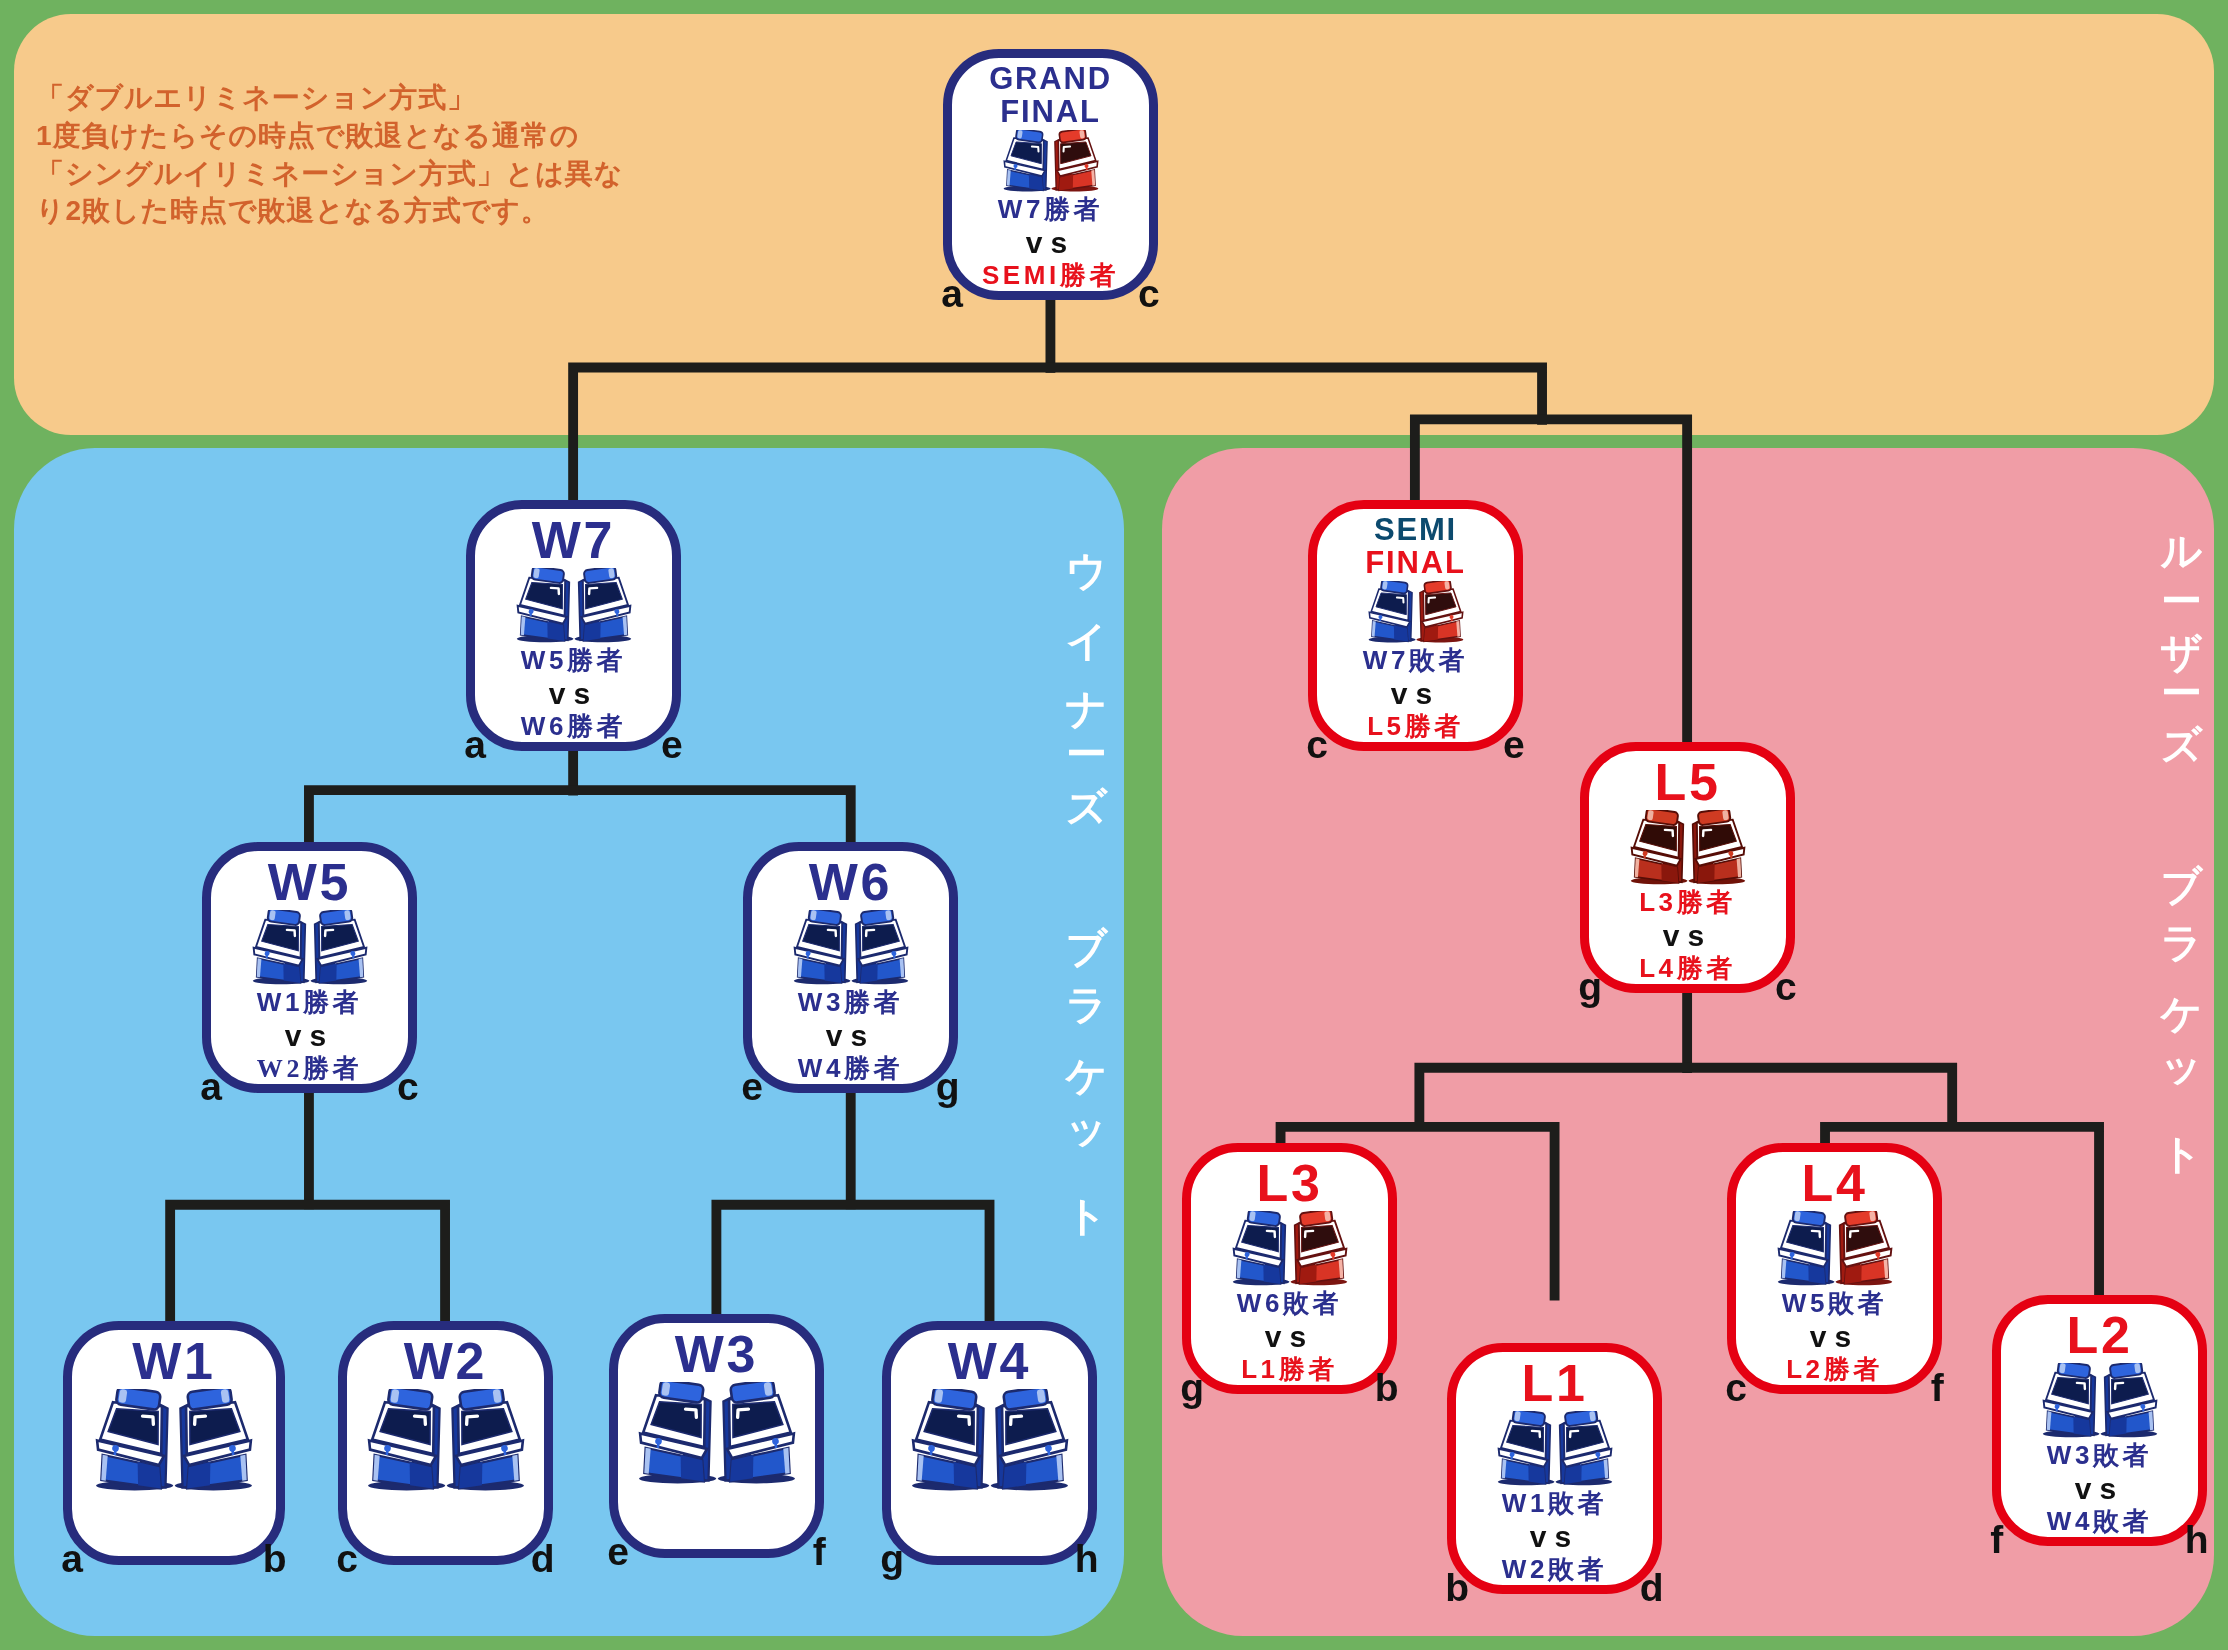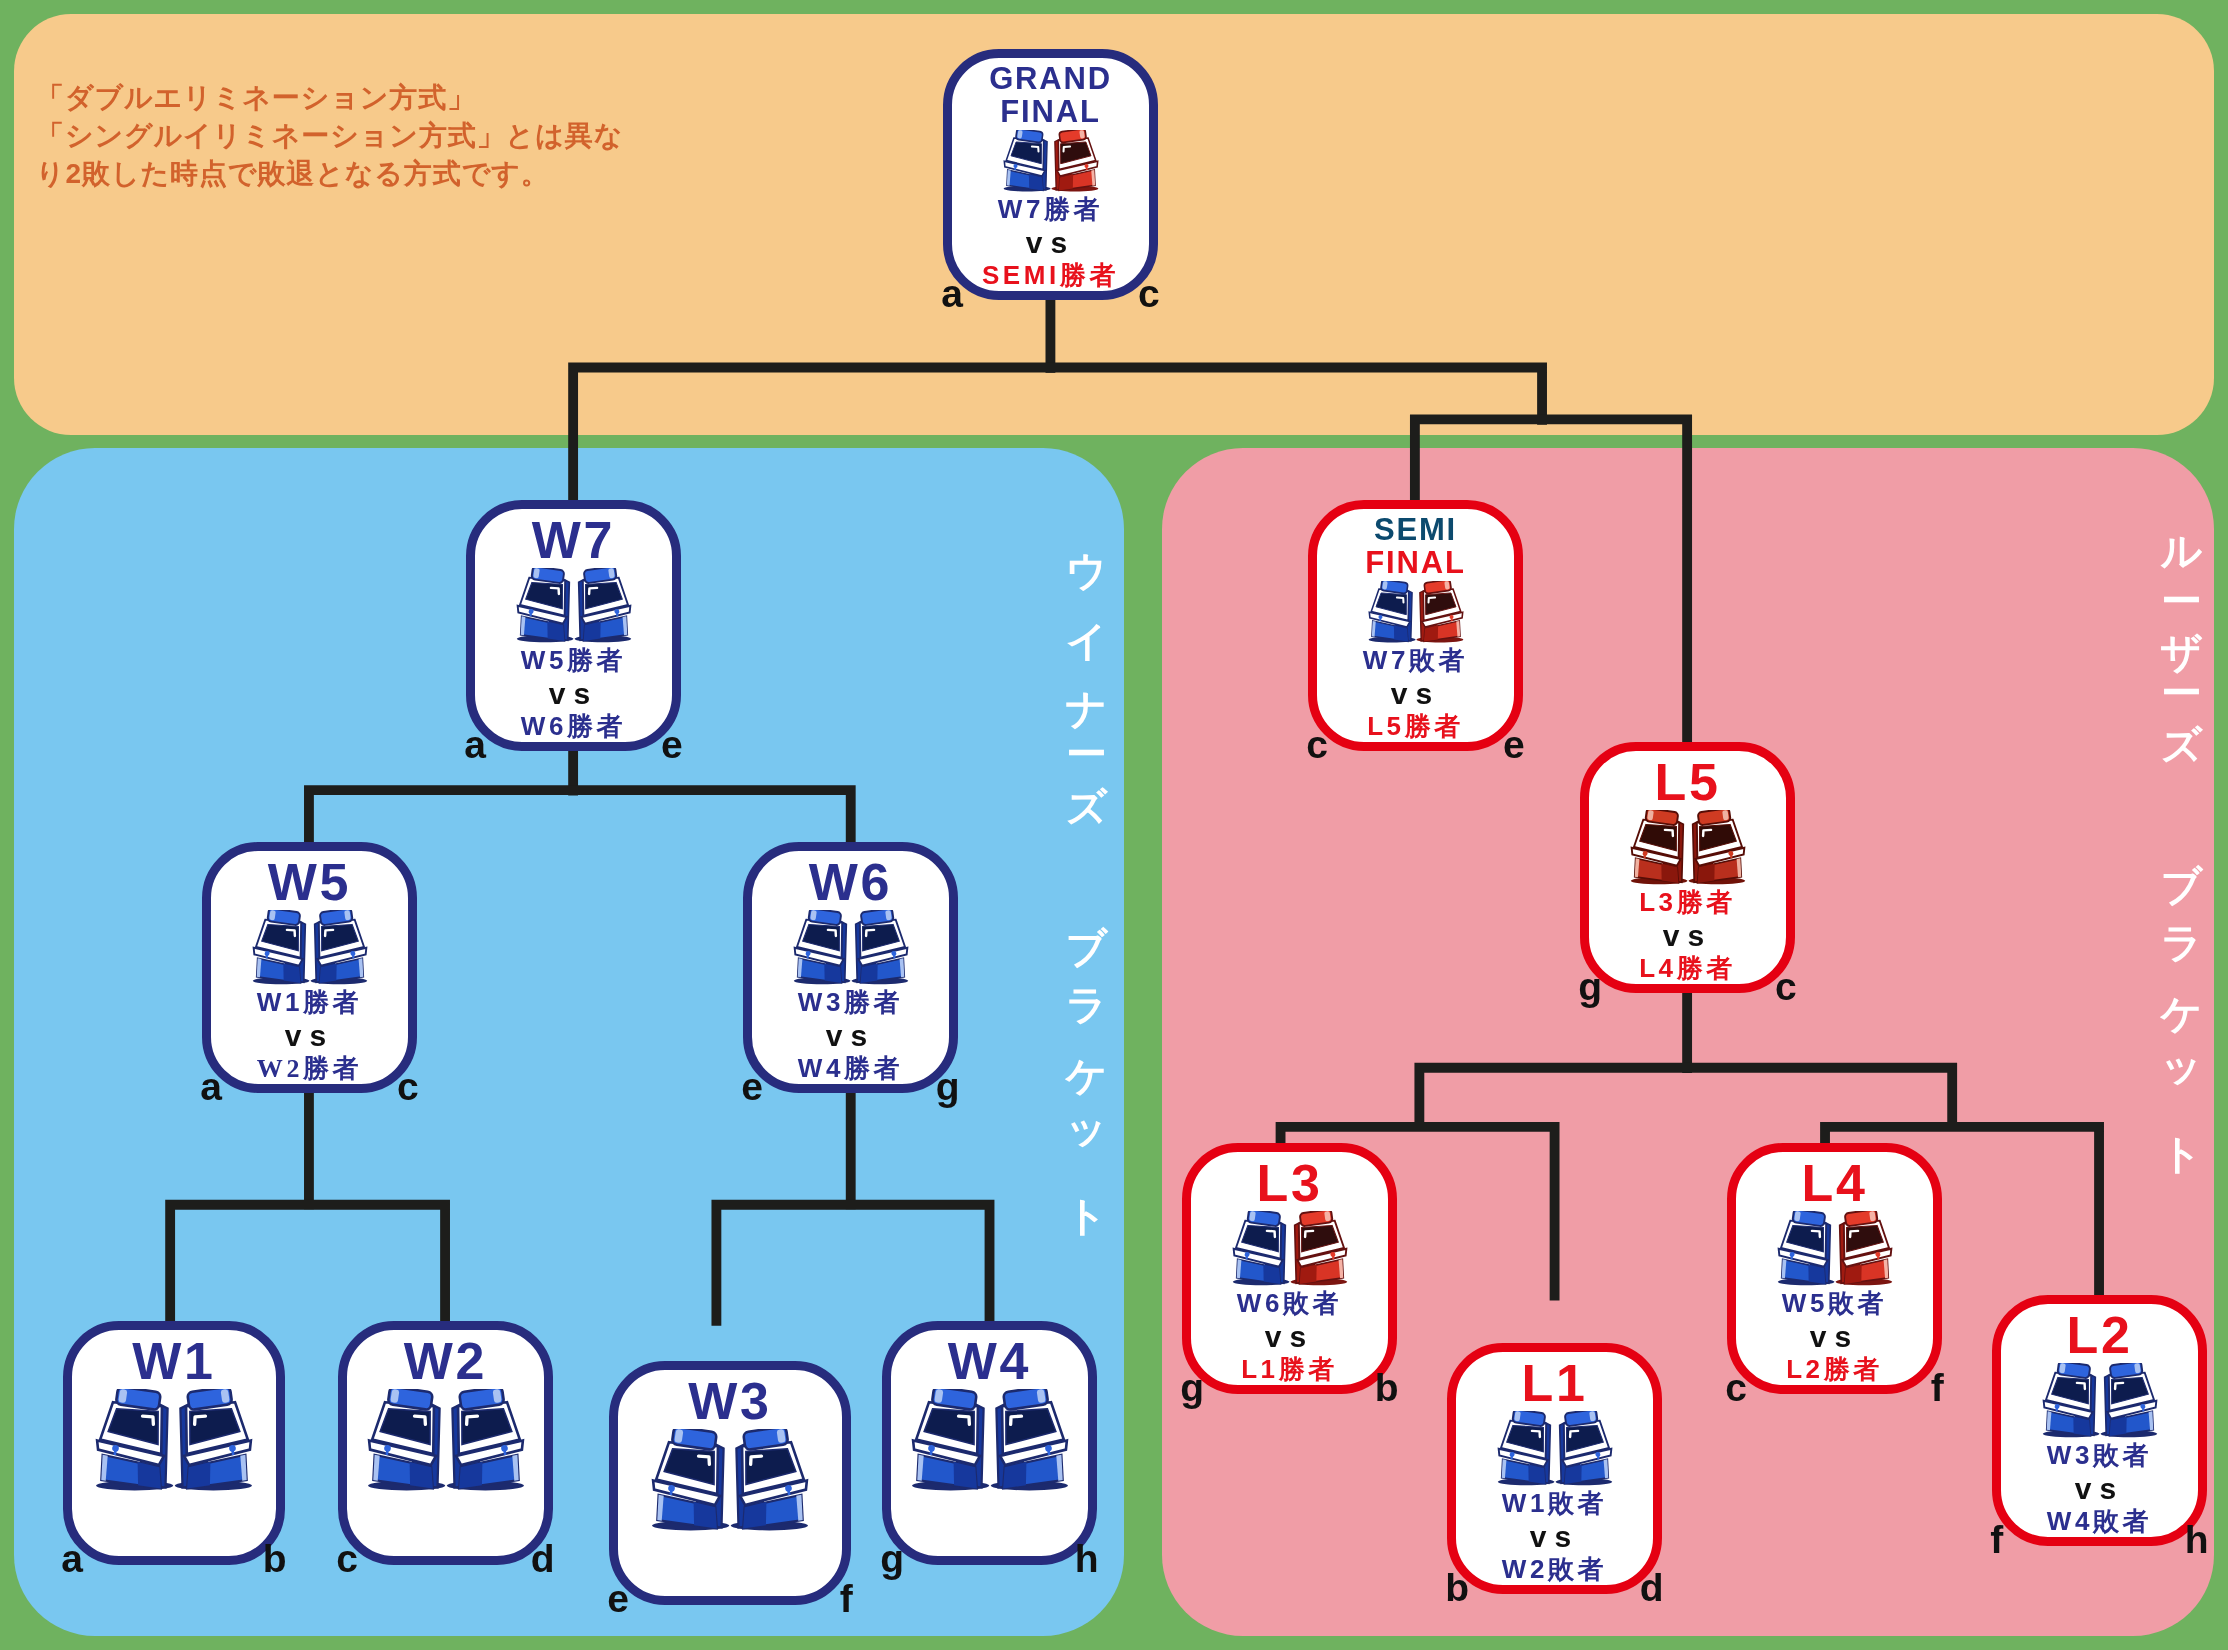--- a/index.html
+++ b/index.html
@@ -58,20 +58,21 @@
 </head>
 <body style="background: rgb(111, 178, 95);">
 
 <div class="stage">
   <div class="panel orange" style="background: rgb(247, 202, 139);"></div>
   <div class="panel blue" style="background: rgb(121, 199, 240);"></div>
   <div class="panel pink" style="background: rgb(240, 157, 166);"></div>
 
   <div class="intro" style="color: rgb(210, 98, 44);">
     <div>「ダブルエリミネーション方式」</div>
+    <div>1度負けたらその時点で敗退となる通常の</div>
     <div>「シングルイリミネーション方式」とは異な</div>
     <div>り2敗した時点で敗退となる方式です。</div>
   </div>
 
   <svg class="connectors" width="2228" height="1651" viewBox="0 0 2488 1843">
       <polyline points="1173,328 1173,416" fill="none" stroke="#1d1d1b" stroke-width="11"></polyline>
       <polyline points="640,562 640,410 1722,410 1722,474" fill="none" stroke="#1d1d1b" stroke-width="11"></polyline>
       <polyline points="1580,564 1580,468 1884,468 1884,834" fill="none" stroke="#1d1d1b" stroke-width="11"></polyline>
       <polyline points="640,834 640,888" fill="none" stroke="#1d1d1b" stroke-width="11"></polyline>
       <polyline points="345,946 345,882 950,882 950,946" fill="none" stroke="#1d1d1b" stroke-width="11"></polyline>
@@ -623,21 +624,21 @@
       <rect x="24.5" y="88" width="3.5" height="6" fill="#2e64dd"></rect>
       <polygon points="10,96 88,102 94,130 13,130" fill="#2257cb" stroke="#1c2a6e" stroke-width="3"></polygon>
       <polygon points="58,99 88,102 94,130 63,130" fill="#16389d"></polygon>
       <polygon points="10,96 17,96.5 19,130 13,130" fill="#a9c2f2"></polygon>
     </g>
           </g>
         </svg>
         <span class="corner l" style="color: rgb(17, 17, 17);">c</span>
         <span class="corner r" style="color: rgb(17, 17, 17);">d</span>
       </div>
-      <div class="node" style="left: 609px; top: 1361px; width: 242px; height: 244px; border-color: rgb(39, 44, 125);">
+      <div class="node" style="left: 609px; top: 1314px; width: 215px; height: 244px; border-color: rgb(39, 44, 125);">
         <div class="title-line" style="color: rgb(43, 47, 142);">W3</div>
         <svg class="cabs" viewBox="0 0 230 140">
           <g>
     <ellipse cx="62" cy="130" rx="52" ry="6.5" fill="#1c2a6e"></ellipse>
     <g transform="translate(12,0) rotate(8 62 70)">
       <polygon points="64,14 88,22 100,128 62,128" fill="#16389d" stroke="#1c2a6e" stroke-width="3"></polygon>
       <polygon points="14,24 80,20 88,84 4,76" fill="#ffffff" stroke="#1c2a6e" stroke-width="3.5"></polygon>
       <rect x="18" y="2" width="58" height="24" rx="7" fill="#2e64dd" stroke="#1c2a6e" stroke-width="3.5"></rect>
       <rect x="21" y="5" width="10" height="18" rx="4" fill="#a9c2f2"></rect>
       <polygon points="20,32 76,28 82,72 13,64" fill="#0d1c4e" stroke="#1c2a6e" stroke-width="2"></polygon>

